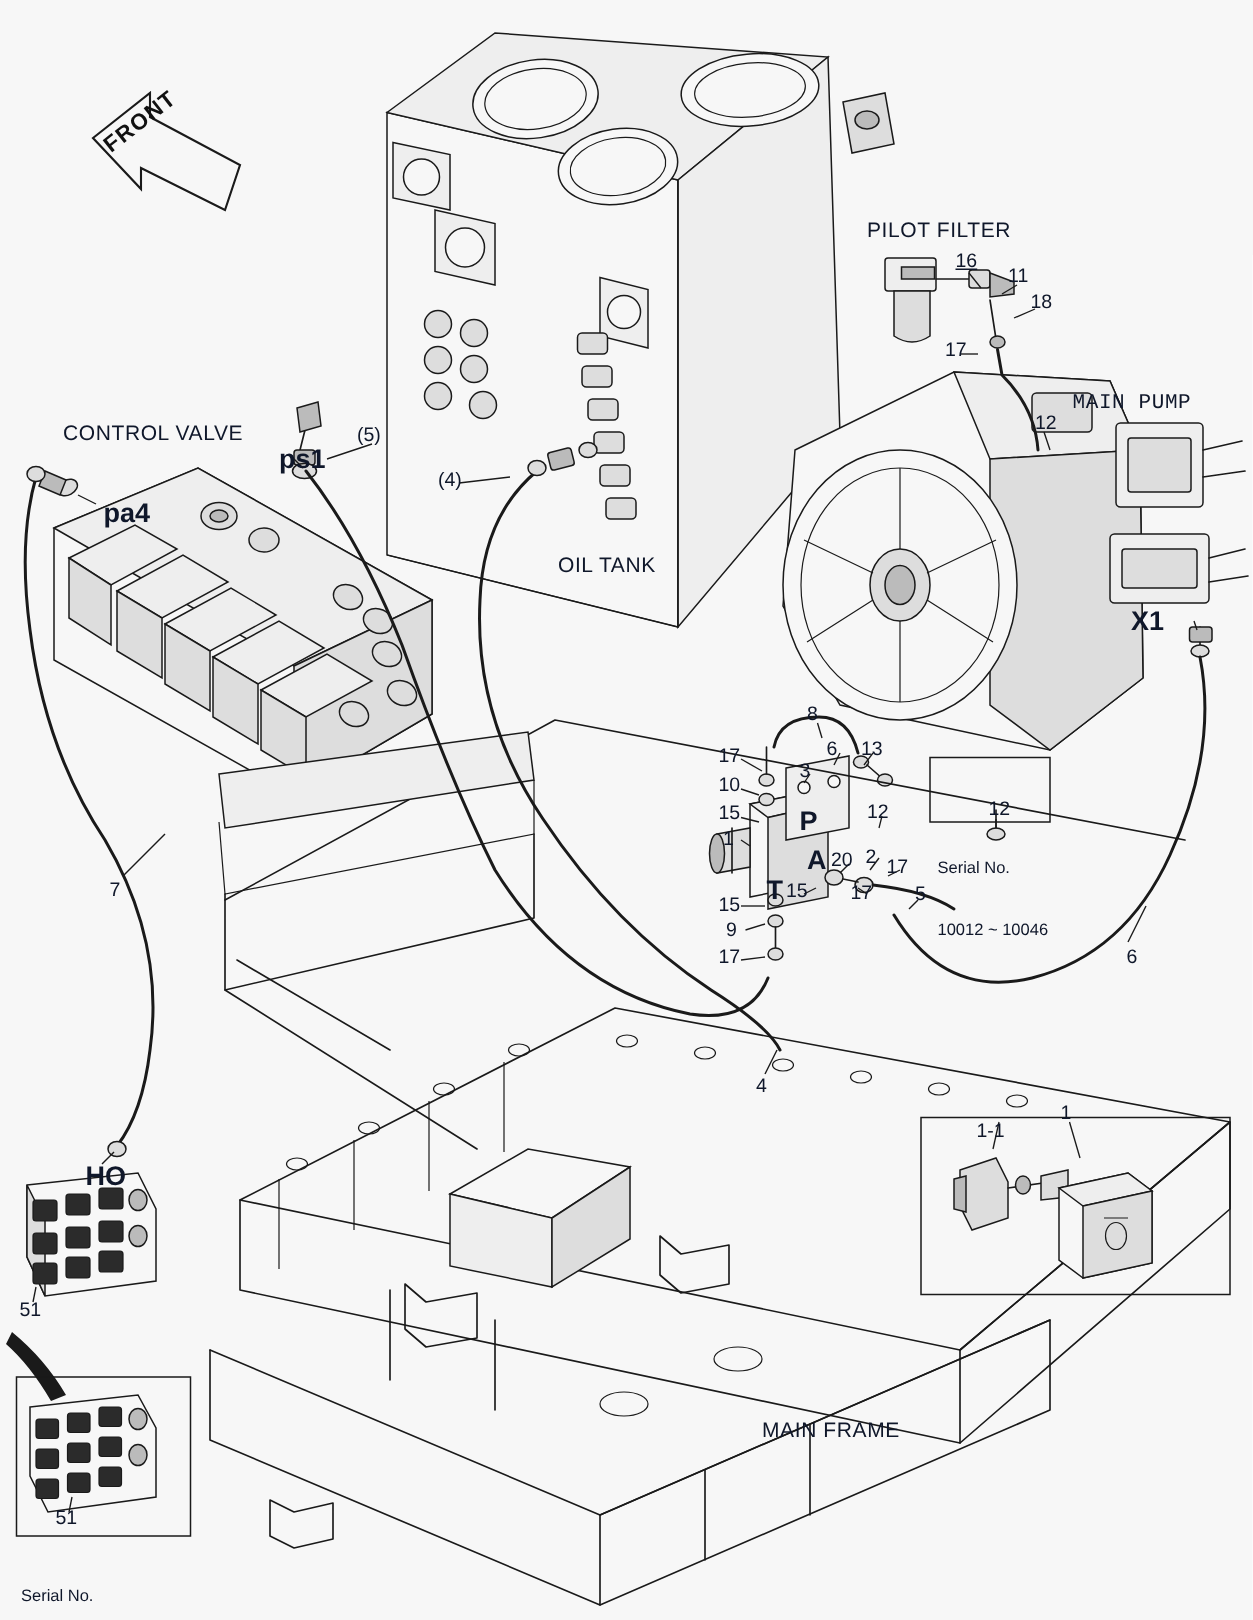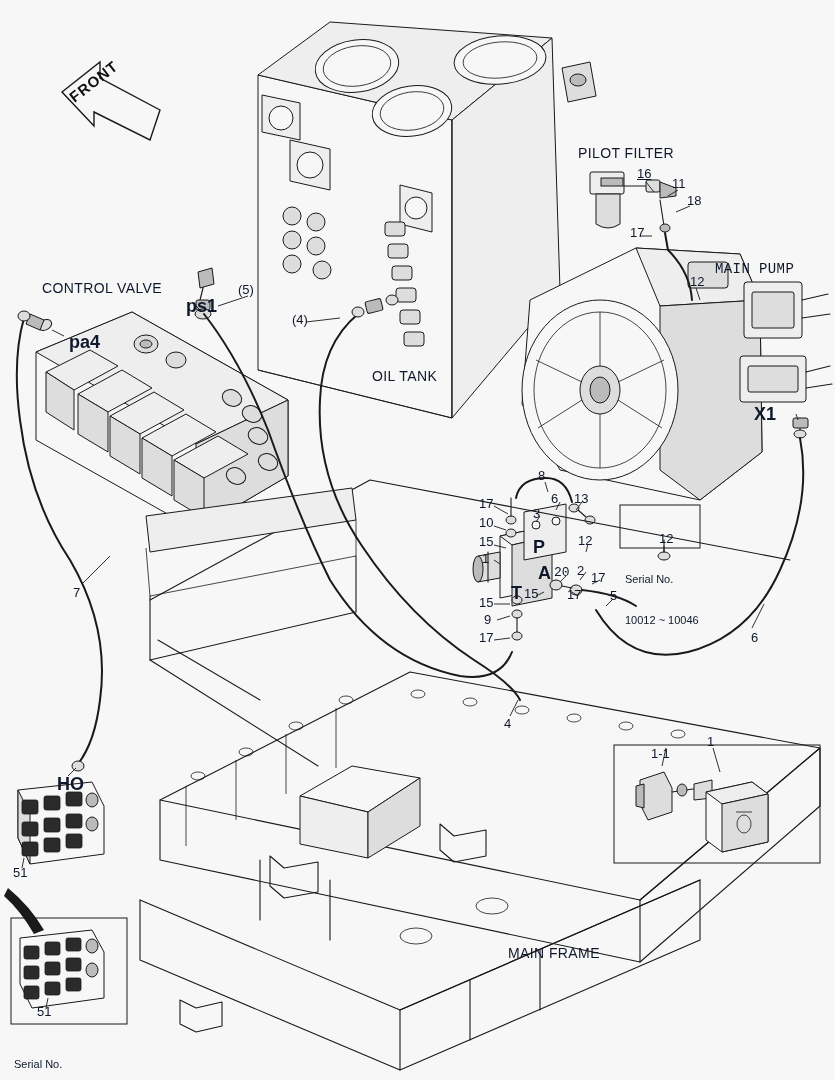--- a/index.html
+++ b/index.html
@@ -407,21 +407,21 @@
   <div class="lbl lbl-num" style="left:73px;  top:586px;">7</div>
   <div class="lbl lbl-num" style="left:538px; top:469px;">8</div>
   <div class="lbl lbl-num" style="left:479px; top:497px;">17</div>
   <div class="lbl lbl-num" style="left:551px; top:492px;">6</div>
   <div class="lbl lbl-num" style="left:574px; top:492px;">13</div>
   <div class="lbl lbl-num" style="left:479px; top:516px;">10</div>
   <div class="lbl lbl-num" style="left:533px; top:507px;">3</div>
   <div class="lbl lbl-num" style="left:578px; top:534px;">12</div>
   <div class="lbl lbl-num" style="left:479px; top:535px;">15</div>
   <div class="lbl lbl-num" style="left:482px; top:552px;">1</div>
-  <div class="lbl lbl-num" style="left:554px; top:566px;font-family:Liberation Mono, monospace;">20</div>
+  <div class="lbl lbl-num" style="left:554px; top:566px;">20</div>
   <div class="lbl lbl-num" style="left:577px; top:564px;">2</div>
   <div class="lbl lbl-num" style="left:591px; top:571px;">17</div>
   <div class="lbl lbl-num" style="left:479px; top:596px;">15</div>
   <div class="lbl lbl-num" style="left:524px; top:587px;">15</div>
   <div class="lbl lbl-num" style="left:567px; top:588px;">17</div>
   <div class="lbl lbl-num" style="left:610px; top:589px;">5</div>
   <div class="lbl lbl-num" style="left:484px; top:613px;">9</div>
   <div class="lbl lbl-num" style="left:479px; top:631px;">17</div>
   <div class="lbl lbl-num" style="left:751px; top:631px;">6</div>
   <div class="lbl lbl-num" style="left:504px; top:717px;">4</div>

